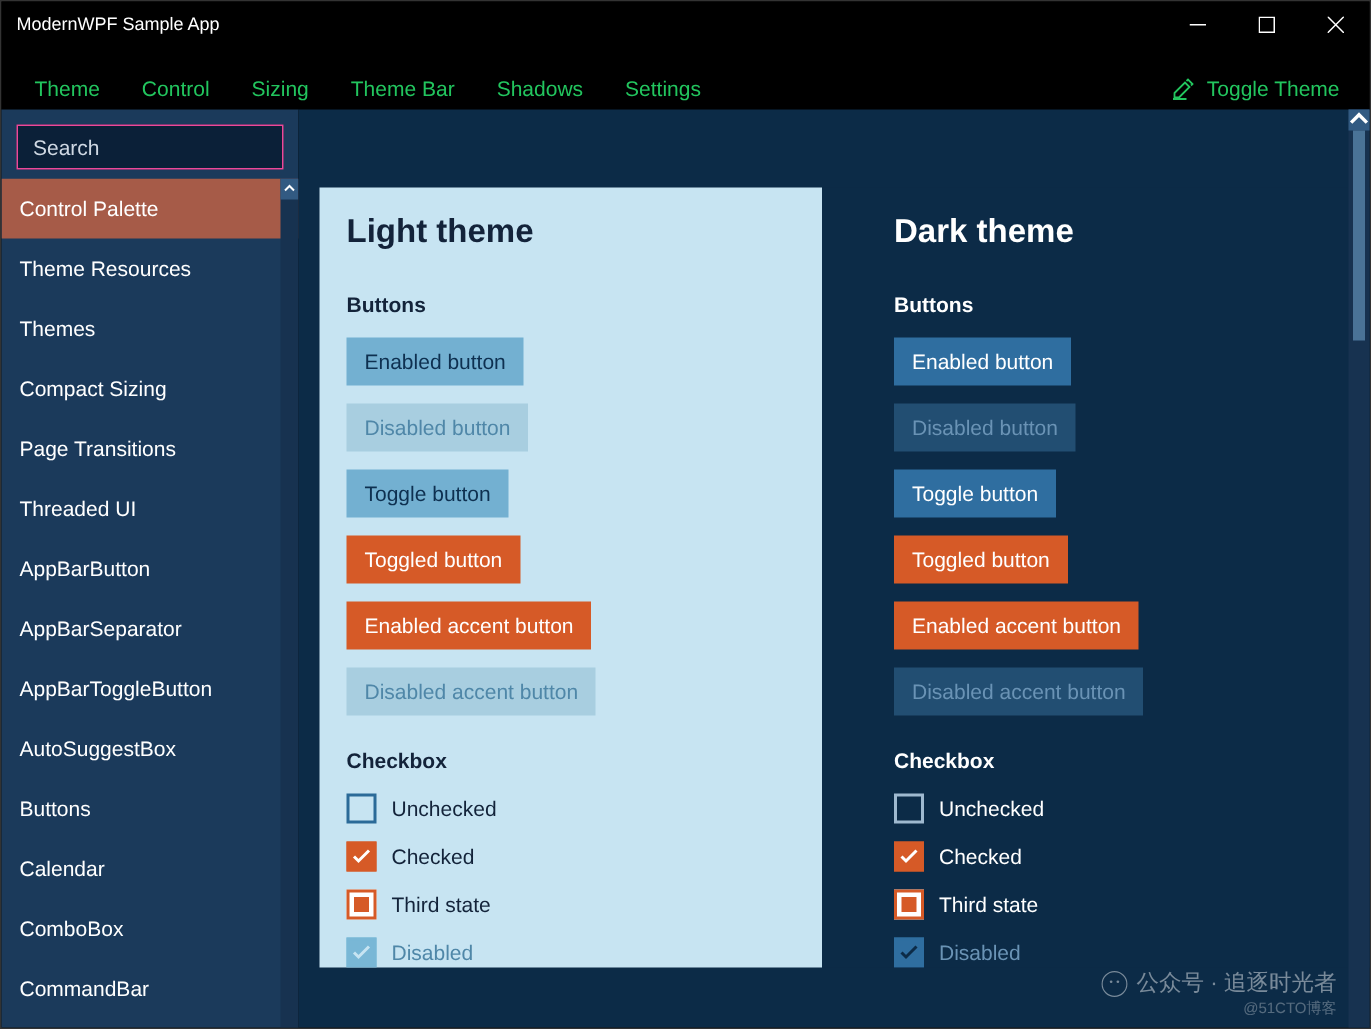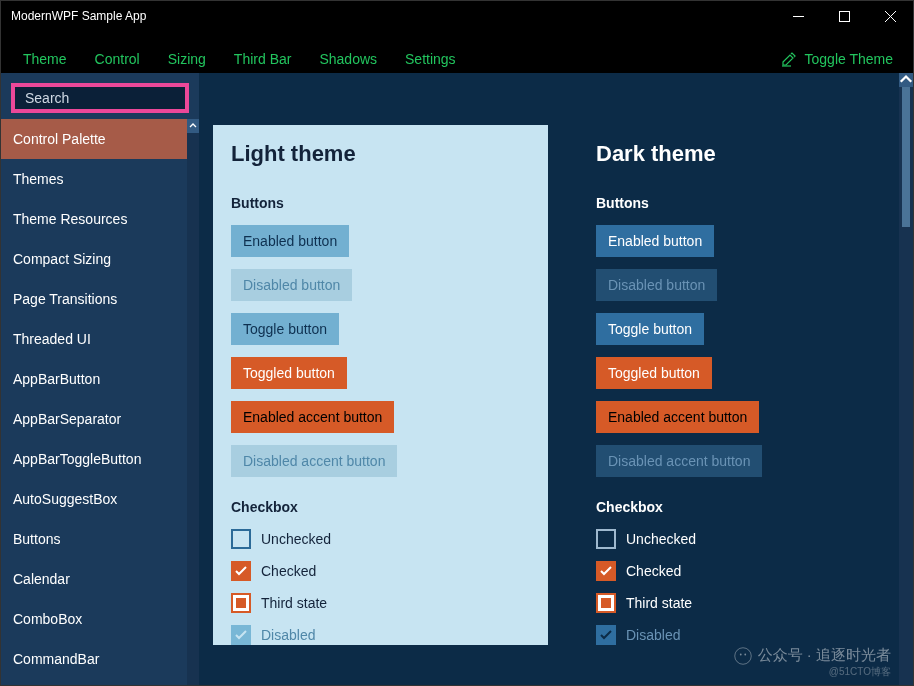--- a/index.html
+++ b/index.html
@@ -10,21 +10,21 @@
   .winbtn { width: 46px; height: 30px; display: flex; align-items: center; justify-content: center; color: #fff; }
   .winbtn svg { width: 11px; height: 11px; }
   .menubar { height: 42px; background: #000; display: flex; align-items: flex-end; color: #22c55e; font-size: 14px; padding: 0 8px; }
   .menu-item { padding: 6px 14px; }
   .menubar-spacer { flex: 1; }
   .toggle-theme { display: flex; align-items: center; gap: 8px; padding: 6px 12px; }
   .toggle-theme svg { width: 16px; height: 16px; }
   .body { flex: 1; display: flex; min-height: 0; }
   .sidebar { width: 198px; background: #1b3a5b; display: flex; flex-direction: column; position: relative; }
   .searchwrap { padding: 10px 10px 6px 10px; }
-  .searchbox { display: flex; align-items: center; height: 30px; background: #0b2038; border: 4px solid #ec4899; color: #fff; padding: 0 8px 0 10px; }
+  .searchbox { display: flex; align-items: center; height: 30px; background: #0b2038; border: 1px solid #ec4899; color: #fff; padding: 0 8px 0 10px; }
   .searchbox input { flex: 1; background: transparent; border: none; color: #fff; font-size: 14px; outline: none; }
   .searchbox input::placeholder { color: #cfd8e3; }
   .searchbox .sicon { width: 14px; height: 14px; color: #fff; }
   .navlist { flex: 1; overflow: hidden; position: relative; }
   .nav-item { height: 40px; display: flex; align-items: center; padding-left: 12px; color: #fff; font-size: 14px; }
   .nav-item.selected { background: #a65b48; }
   .nav-scroll { position: absolute; right: 0; top: 0; bottom: 0; width: 12px; background: #173250; }
   .nav-scroll .arrow { height: 14px; background: #325a82; display: flex; align-items: center; justify-content: center; }
   .nav-scroll .arrow svg { width: 8px; height: 8px; color: #fff; }
   .main { flex: 1; display: flex; position: relative; background: #0c2b47; padding: 12px 0 0 14px; align-items: center; }
@@ -33,21 +33,21 @@
   .panel.dark  { background: #0c2b47; color: #fff; padding-left: 48px; }
   .panel h1 { font-size: 22px; font-weight: 600; margin-bottom: 20px; }
   .section-h { font-size: 14px; font-weight: 700; margin: 8px 0 14px 0; }
   .stack { display: flex; flex-direction: column; align-items: flex-start; gap: 12px; }
   .btn { height: 32px; padding: 0 12px; display: inline-flex; align-items: center; font-size: 14px; border: none; }
   .light .btn.std { background: #73b0d1; color: #0e3050; }
   .light .btn.std.disabled { background: #a8cee0; color: #4f87a8; }
   .dark  .btn.std { background: #2f6ea0; color: #fff; }
   .dark  .btn.std.disabled { background: #224e72; color: #6a93b5; }
   .btn.toggled { background: #d65a27; color: #fff; }
-  .btn.accent  { background: #d65a27; color: #000000; }
+  .btn.accent  { background: #d65a27; color: #ffffff; }
   .light .btn.accent.disabled { background: #a8cee0; color: #4f87a8; }
   .dark  .btn.accent.disabled { background: #224e72; color: #6a93b5; }
   .cbrow { display: flex; align-items: center; gap: 10px; font-size: 14px; }
   .cb { width: 20px; height: 20px; border: 2px solid; display: inline-flex; align-items: center; justify-content: center; }
   .light .cb { border-color: #2b6a98; }
   .dark  .cb { border-color: #9fb9cf; }
   .cb.checked { background: #d65a27; border-color: #d65a27; }
   .cb.checked svg { width: 14px; height: 14px; color: #fff; }
   .cb.third { background: #fff; border-color: #d65a27; }
   .cb.third .sq { width: 10px; height: 10px; background: #d65a27; }
@@ -87,21 +87,21 @@
       <svg viewBox="0 0 11 11">
           <path d="M0 0l11 11M11 0L0 11" stroke="currentColor" stroke-width="1"></path>
         </svg>
     </div>
   </div>
 
   <div class="menubar">
     <div class="menu-item">Theme</div>
     <div class="menu-item">Control</div>
     <div class="menu-item">Sizing</div>
-    <div class="menu-item">Third Bar</div>
+    <div class="menu-item">Theme Bar</div>
     <div class="menu-item">Shadows</div>
     <div class="menu-item">Settings</div>
     <div class="menubar-spacer"></div>
     <div class="toggle-theme">
       <svg viewBox="0 0 16 16">
           <path d="M2 11l7-7 3 3-7 7H2v-3zM10 3l1-1 3 3-1 1" fill="none" stroke="currentColor" stroke-width="1.2"></path>
           <path d="M1 15h9" stroke="currentColor" stroke-width="1.2"></path>
         </svg>
       <span>Toggle Theme</span>
     </div>
@@ -117,24 +117,24 @@
               <circle cx="6.5" cy="6.5" r="5" fill="none" stroke="currentColor" stroke-width="1.4"></circle>
               <path d="M10.5 10.5L15 15" stroke="currentColor" stroke-width="1.4"></path>
             </svg>
         </div>
       </div>
       <div class="navlist">
         <div class="nav-item selected">
             <span>Control Palette</span>
           </div>
         <div class="nav-item">
+            <span>Theme Resources</span>
+          </div>
+        <div class="nav-item">
             <span>Themes</span>
-          </div>
-        <div class="nav-item">
-            <span>Theme Resources</span>
           </div>
         <div class="nav-item">
             <span>Compact Sizing</span>
           </div>
         <div class="nav-item">
             <span>Page Transitions</span>
           </div>
         <div class="nav-item">
             <span>Threaded UI</span>
           </div>

